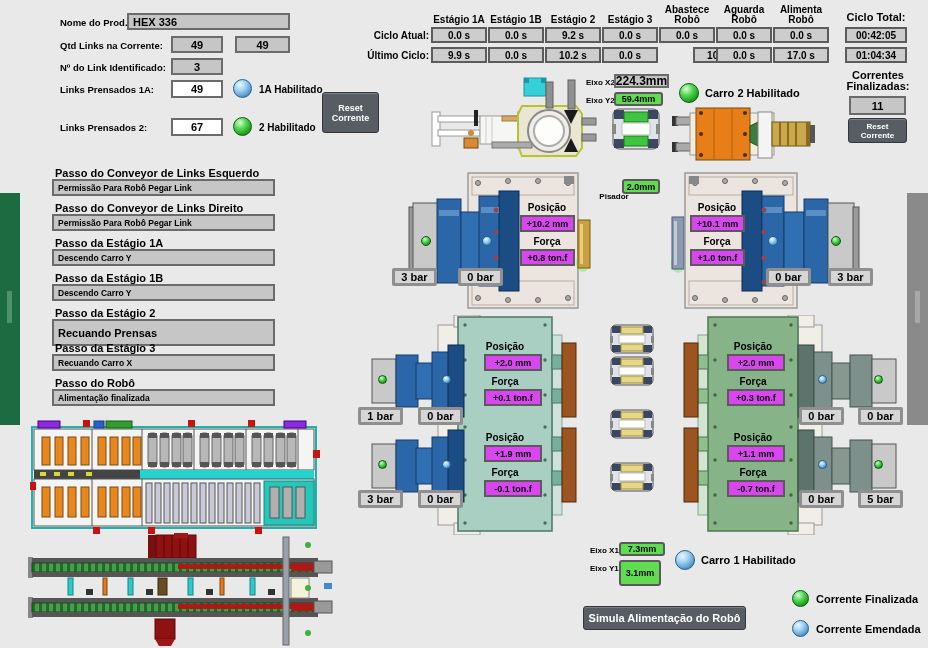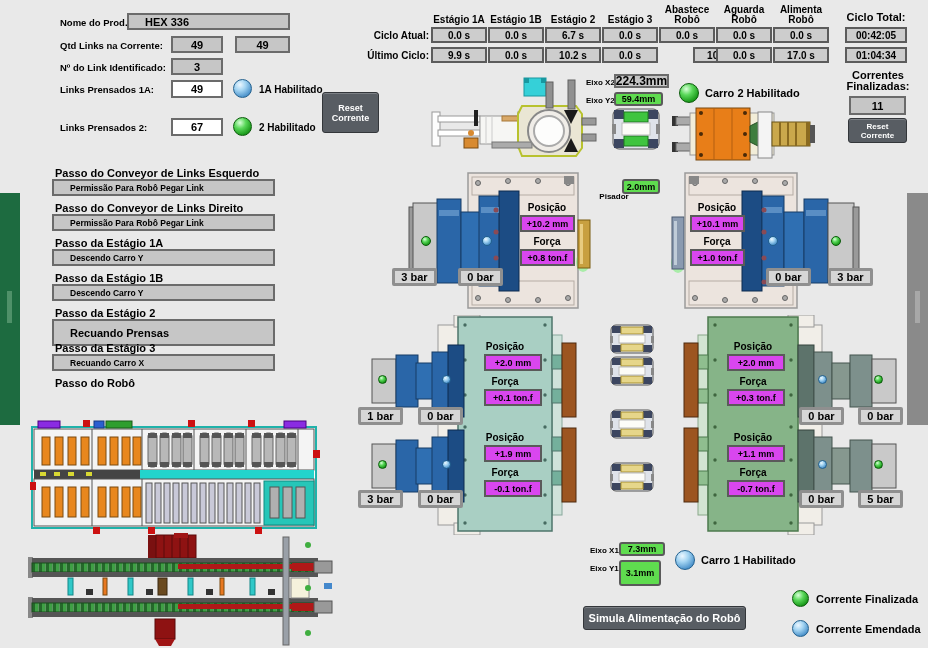--- a/index.html
+++ b/index.html
@@ -2,21 +2,21 @@
 <html><head>
 <meta charset="utf-8">
 <style>
   html,body{margin:0;padding:0;}
   #app{position:relative;width:928px;height:648px;background:#e9e9e9;overflow:hidden;font-family:"Liberation Sans",sans-serif;}
   .abs{position:absolute;}
   .lbl{position:absolute;font-weight:bold;font-size:11px;color:#000;white-space:nowrap;}
   .flabel{position:absolute;font-weight:bold;font-size:9.5px;color:#000;white-space:nowrap;} .s10{font-size:10px;}
   .exl{position:absolute;font-weight:bold;font-size:8px;color:#000;white-space:nowrap;text-align:right;width:28px;}
   .fld{position:absolute;background:#c6c6c6;border:2px solid #6b6b6b;box-sizing:border-box;display:flex;align-items:center;justify-content:center;font-weight:bold;font-size:11px;color:#000;}
-  .fld.left{justify-content:flex-start;padding-left:16px;}
+  .fld.left{justify-content:flex-start;padding-left:4px;}
   .fld.white{background:#fff;}
   .fld.green{background:#5fdc4f;border:2px solid #5a5a5a;border-radius:3px;font-size:9px;}
   .fld.gray-sm{font-size:12px;}
   .btn{position:absolute;background:#585d63;color:#fff;display:flex;align-items:center;justify-content:center;text-align:center;font-weight:bold;border:1px solid #33363a;border-radius:3px;white-space:pre-line;box-sizing:border-box;box-shadow:inset 0 1px 0 rgba(255,255,255,.22);cursor:pointer;}
   .orb{position:absolute;border-radius:50%;box-sizing:border-box;}
   .orb.g{background:radial-gradient(circle at 35% 28%,#d9ffd9 0%,#5ad85a 35%,#1f9e1f 72%,#0b6b0b 100%);border:1px solid #0a5c0a;}
   .orb.b{background:radial-gradient(circle at 35% 28%,#ecf7ff 0%,#a3d4f2 35%,#4e94cc 75%,#29689b 100%);border:1px solid #23618f;}
   .th{position:absolute;width:56px;display:flex;align-items:flex-end;justify-content:center;text-align:center;font-weight:bold;font-size:10px;line-height:10px;white-space:pre-line;color:#000;}
   .cell{position:absolute;width:56px;height:16px;background:#cdcdcd;border:2px solid #5c5c5c;box-sizing:border-box;display:flex;align-items:center;justify-content:center;font-weight:bold;font-size:10px;}
   .rowlbl{position:absolute;width:66px;text-align:right;font-weight:bold;font-size:10px;}
@@ -62,21 +62,21 @@
   <div class="th" style="left:659px;top:3px;height:22px;">Abastece
 Robô</div>
   <div class="th" style="left:716px;top:3px;height:22px;">Aguarda
 Robô</div>
   <div class="th" style="left:773px;top:3px;height:22px;">Alimenta
 Robô</div>
   <div class="rowlbl" style="left:363px;top:30px;">Ciclo Atual:</div>
   <div class="rowlbl" style="left:363px;top:50px;">Último Ciclo:</div>
   <div class="cell" style="left:431px;top:27px;">0.0 s</div>
   <div class="cell" style="left:488px;top:27px;">0.0 s</div>
-  <div class="cell" style="left:545px;top:27px;">6.7 s</div>
+  <div class="cell" style="left:545px;top:27px;">9.2 s</div>
   <div class="cell" style="left:602px;top:27px;">0.0 s</div>
   <div class="cell" style="left:659px;top:27px;">0.0 s</div>
   <div class="cell" style="left:716px;top:27px;">0.0 s</div>
   <div class="cell" style="left:773px;top:27px;">0.0 s</div>
   <div class="cell" style="left:431px;top:47px;">9.9 s</div>
   <div class="cell" style="left:488px;top:47px;">0.0 s</div>
   <div class="cell" style="left:545px;top:47px;">10.2 s</div>
   <div class="cell" style="left:602px;top:47px;">0.0 s</div>
   <div class="cell" style="left:693px;top:47px;">10.0 s</div>
   <div class="cell" style="left:716px;top:47px;">0.0 s</div>
@@ -169,20 +169,21 @@
   <div class="fld left" style="left:52px;top:214px;width:223px;height:17px;font-size:8.5px;">Permissão Para Robô Pegar Link</div>
   <div class="lbl" style="left:55px;top:237px;">Passo da Estágio 1A</div>
   <div class="fld left" style="left:52px;top:249px;width:223px;height:17px;font-size:8.5px;">Descendo Carro Y</div>
   <div class="lbl" style="left:55px;top:272px;">Passo da Estágio 1B</div>
   <div class="fld left" style="left:52px;top:284px;width:223px;height:17px;font-size:8.5px;">Descendo Carro Y</div>
   <div class="lbl" style="left:55px;top:307px;">Passo da Estágio 2</div>
   <div class="fld left" style="left:52px;top:319px;width:223px;height:27px;font-size:11px;">Recuando Prensas</div>
   <div class="lbl" style="left:55px;top:342px;">Passo da Estágio 3</div>
   <div class="fld left" style="left:52px;top:354px;width:223px;height:17px;font-size:8.5px;">Recuando Carro X</div>
   <div class="lbl" style="left:55px;top:377px;">Passo do Robô</div>
+  <div class="fld left" style="left:52px;top:389px;width:223px;height:17px;font-size:8.5px;">Alimentação finalizada</div>
 
   <svg class="abs" style="left:408px;top:170px;" width="175" height="142" viewBox="0 0 175 142">
     <rect x="60" y="3" width="110" height="135" fill="#ece4de" stroke="#9a9a9a" stroke-width="1.5"></rect>
     <rect x="64" y="7" width="102" height="18" fill="none" stroke="#b5aca4"></rect>
     <rect x="64" y="111" width="102" height="24" fill="none" stroke="#b5aca4"></rect>
     <circle cx="70" cy="13" r="2.5" fill="#aaa" stroke="#666"></circle>
       <circle cx="100" cy="11" r="2.5" fill="#aaa" stroke="#666"></circle>
     <circle cx="130" cy="11" r="2.5" fill="#aaa" stroke="#666"></circle>
       <circle cx="160" cy="13" r="2.5" fill="#aaa" stroke="#666"></circle>
     <circle cx="70" cy="128" r="2.5" fill="#aaa" stroke="#666"></circle>

